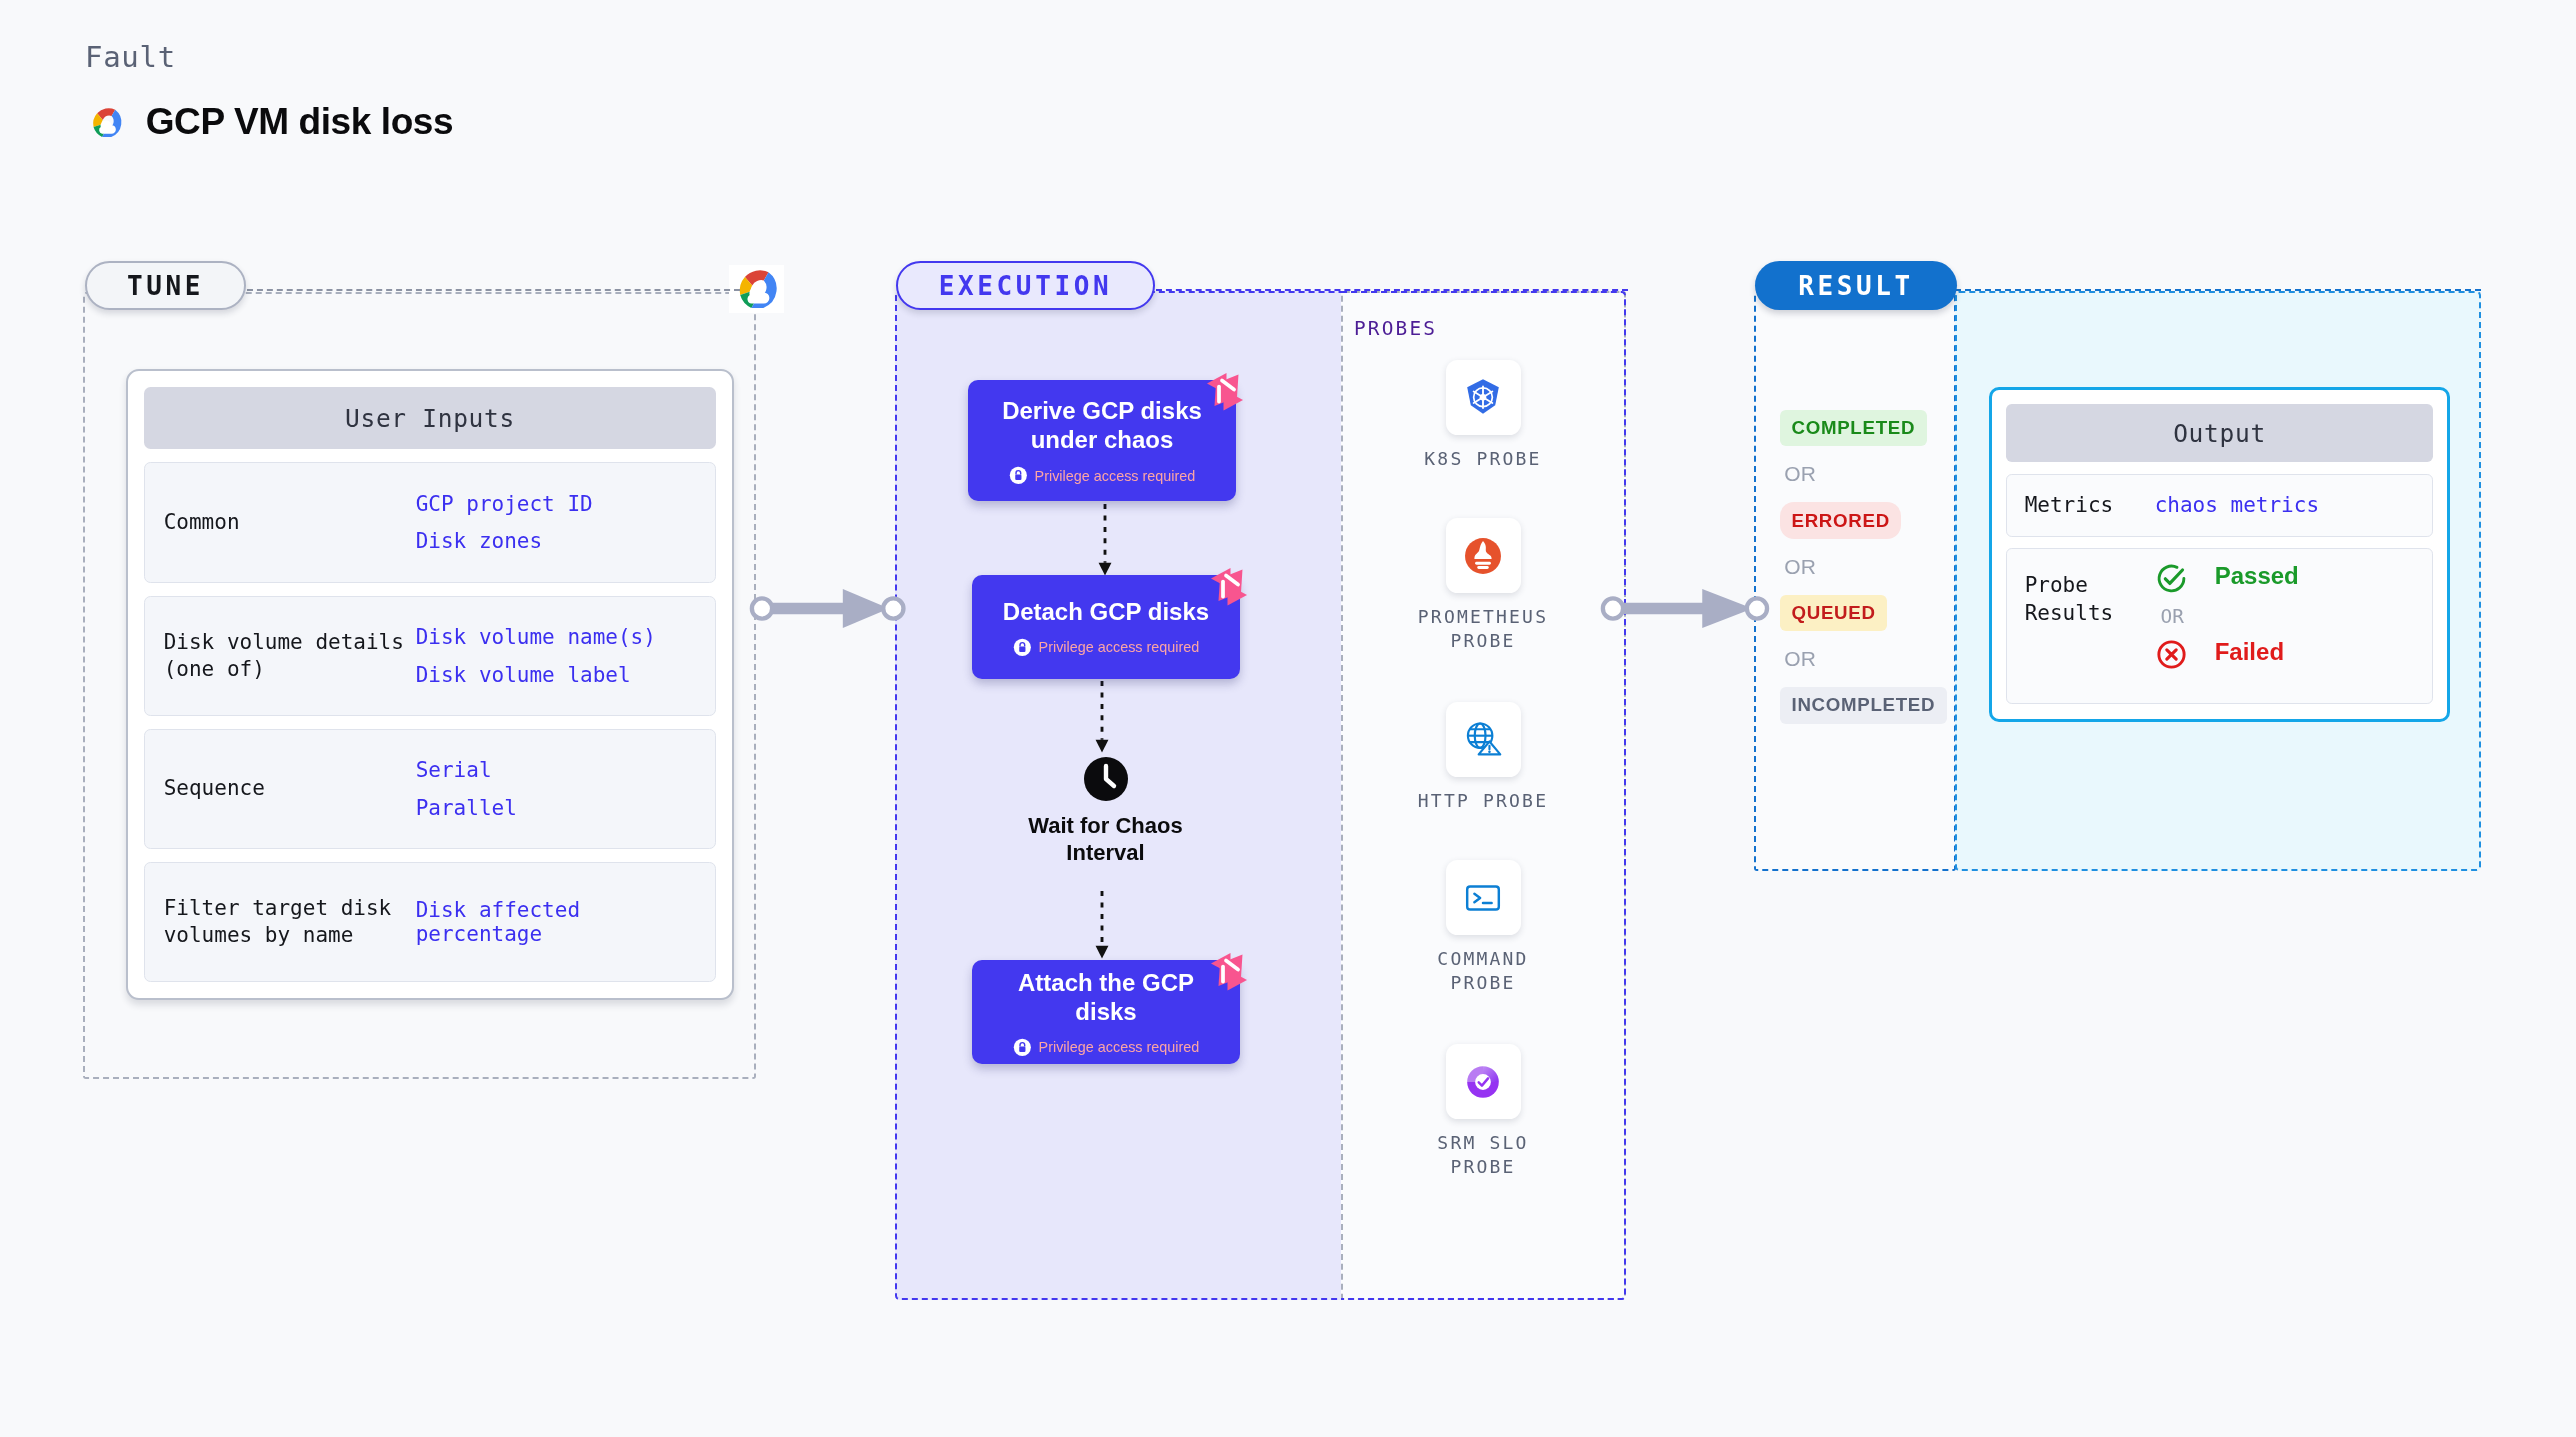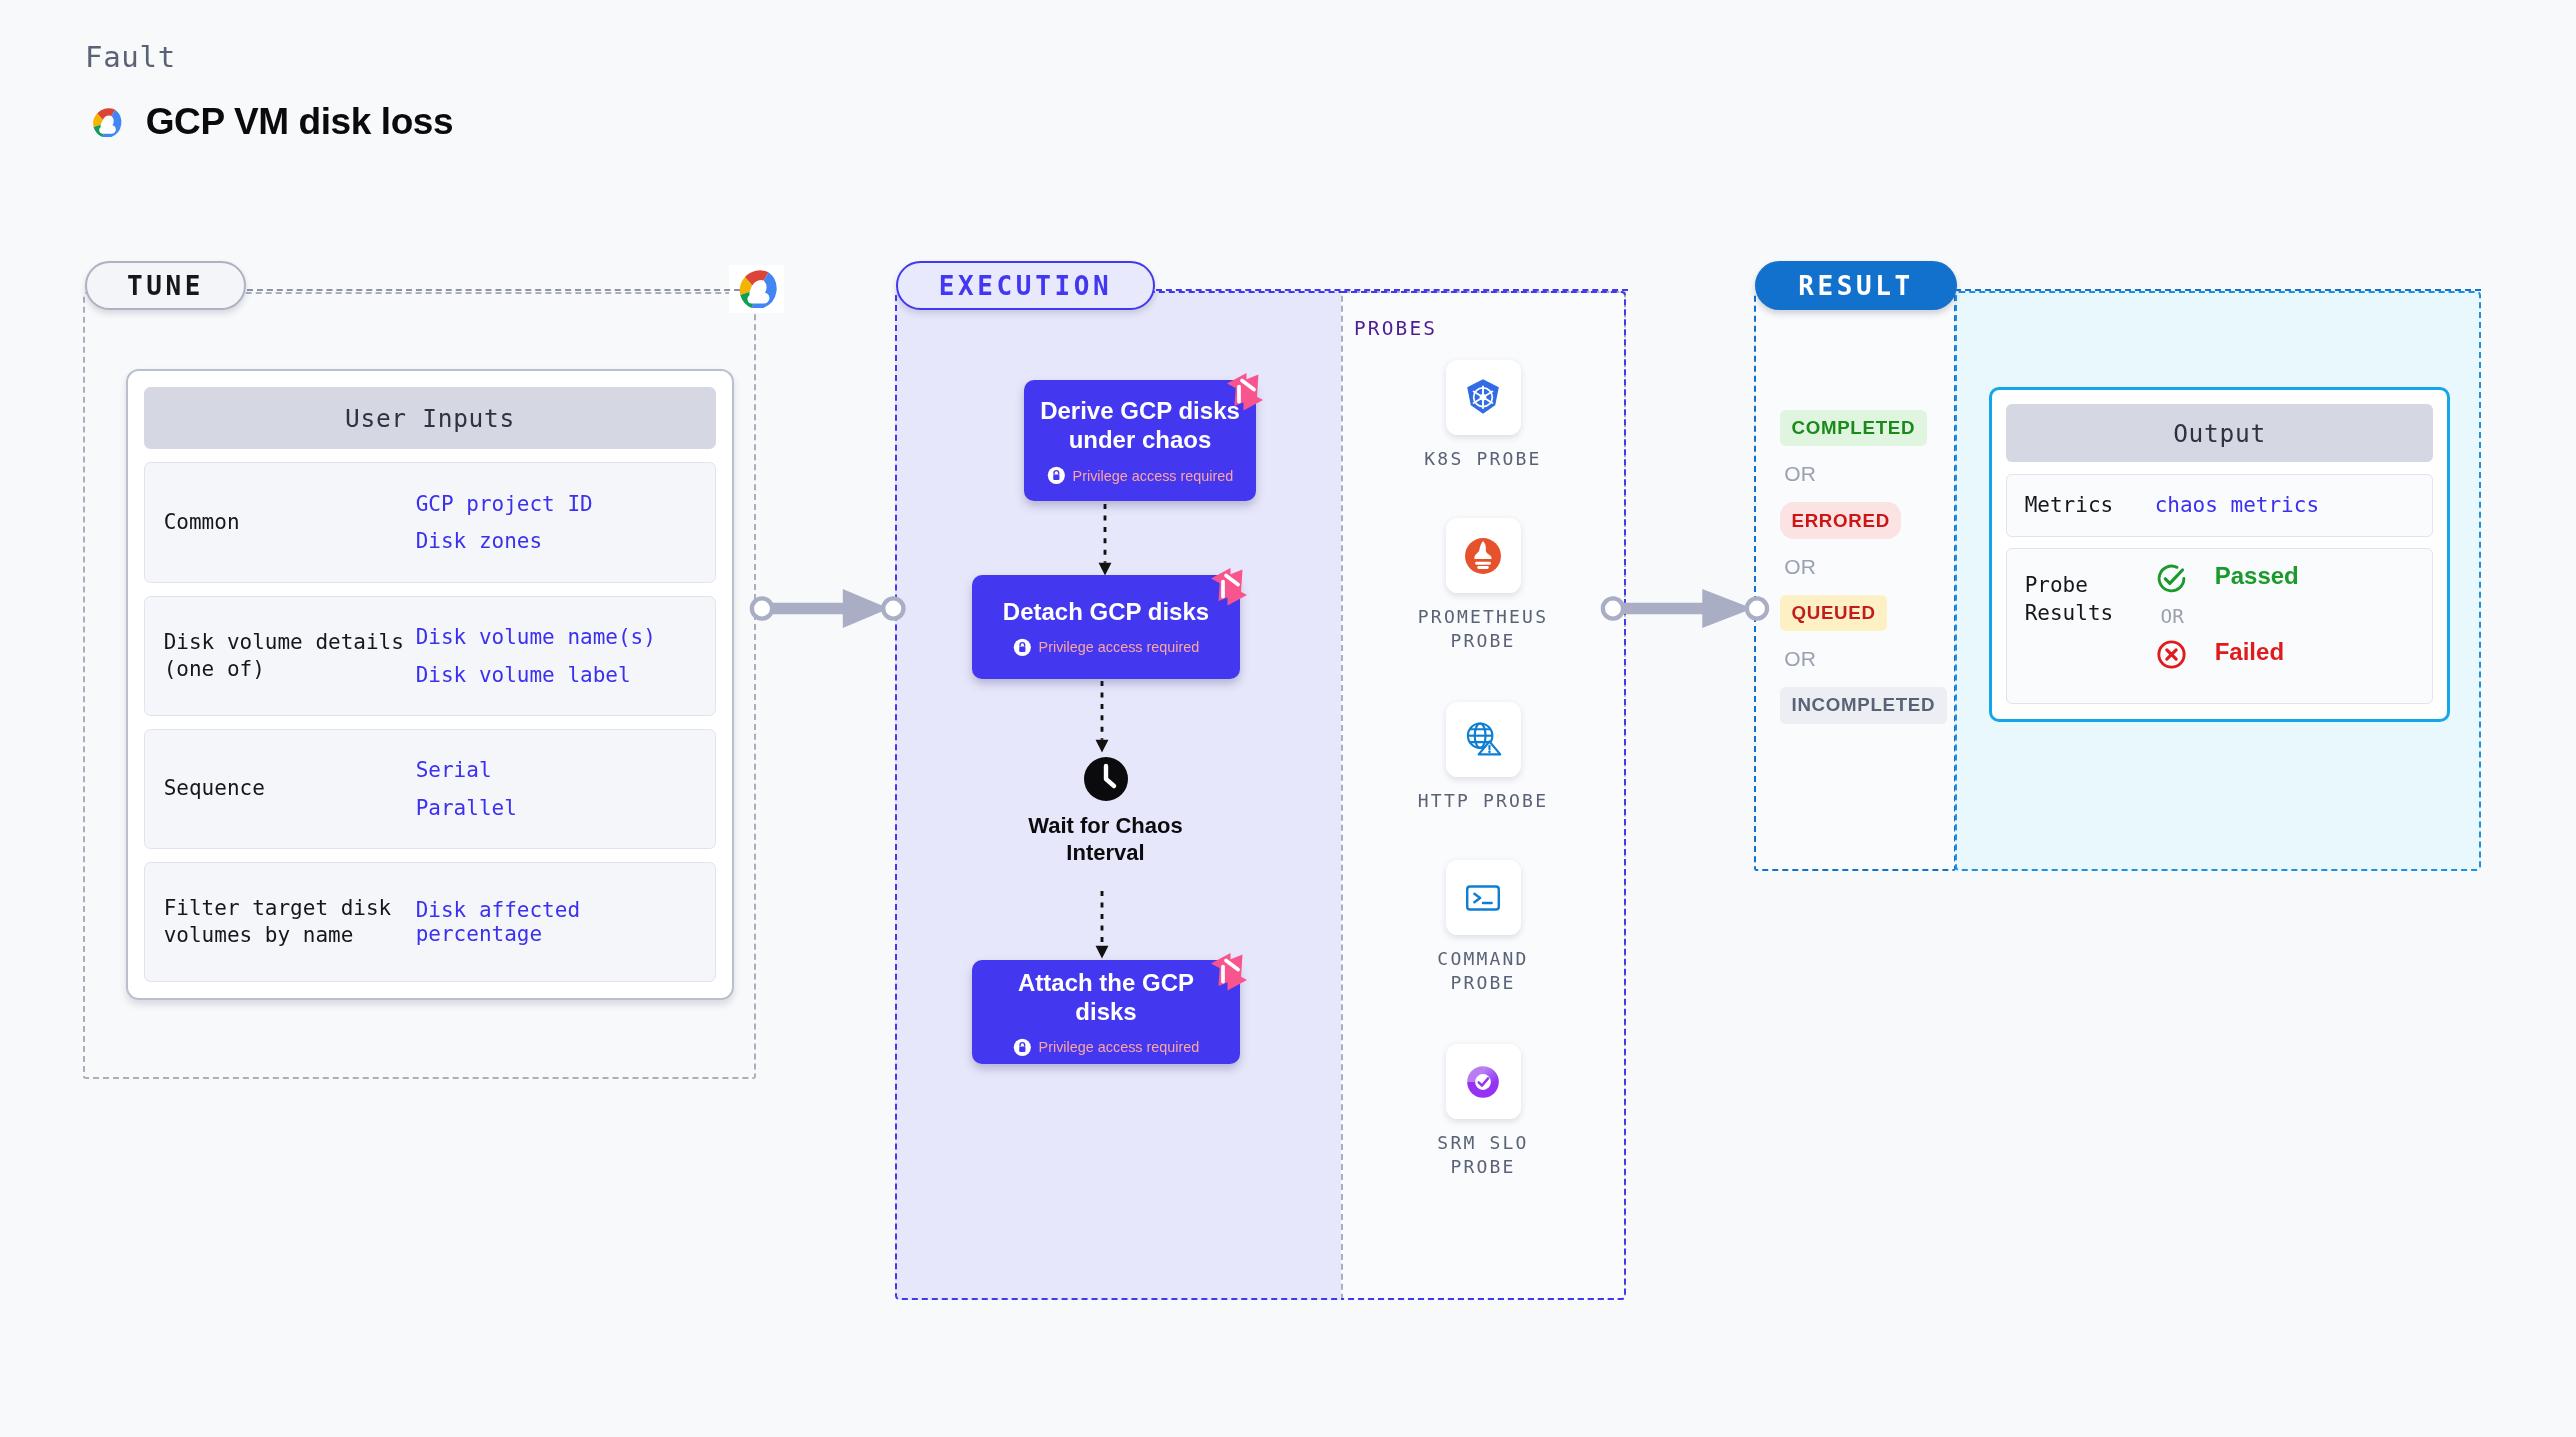--- a/index.html
+++ b/index.html
@@ -243,21 +243,21 @@
     <circle cx="200" cy="45" r="14" fill="#fff" stroke="#a9aec5" stroke-width="6"></circle>
   </svg>
 
   <div class="frame frame-exec" style="left:895px; top:291px; width:451px; height:1009px;"></div>
   <div class="frame frame-probes" style="left:1341px; top:291px; width:285px; height:1009px;"></div>
   <div class="frame" style="left:1341px; top:291px; width:285px; height:1009px; border:2.9px dashed #4338ef; border-left:none; border-radius:0 4.3px 4.3px 0;"></div>
 
   <div class="badge badge-exec" style="left:896px; top:261px; width:259px;">EXECUTION</div>
   <div class="dotline" style="left:1156px; top:289px; width:472px; border-color:#4338ef;"></div>
 
-  <div class="step" style="left:1024px; top:380px; width:232px; height:121px;">
+  <div class="step" style="left:968px; top:380px; width:268px; height:121px;">
     <svg class="chaos-badge" width="48" height="48" viewBox="0 0 64 64">
       <path d="M8 22 L34 8 L34 36 Z" fill="#f8558f"></path>
       <path d="M56 44 L30 58 L30 30 Z" fill="#f8558f"></path>
       <path d="M18 52 L20 22 L50 10 L48 40 Z" fill="#f8558f"></path>
       <path d="M28 18 L44 30" stroke="#ffffff" stroke-width="5" stroke-linecap="round"></path>
       <path d="M24 26 L24 46" stroke="#ffffff" stroke-width="5" stroke-linecap="round"></path>
     </svg>
     <div class="step-title">Derive GCP disks under chaos</div>
     <div class="step-priv">
       <svg width="18.7" height="18.7" viewBox="0 0 24 24">

